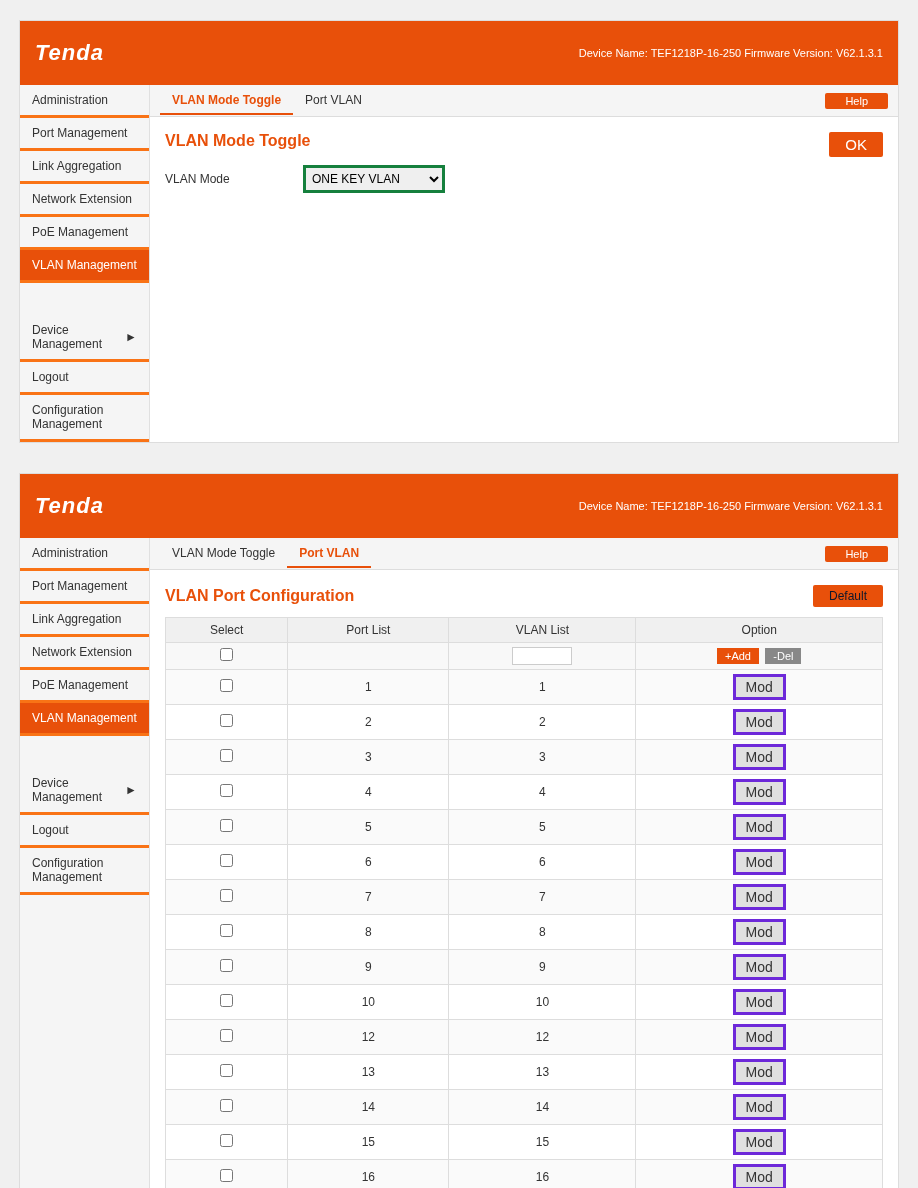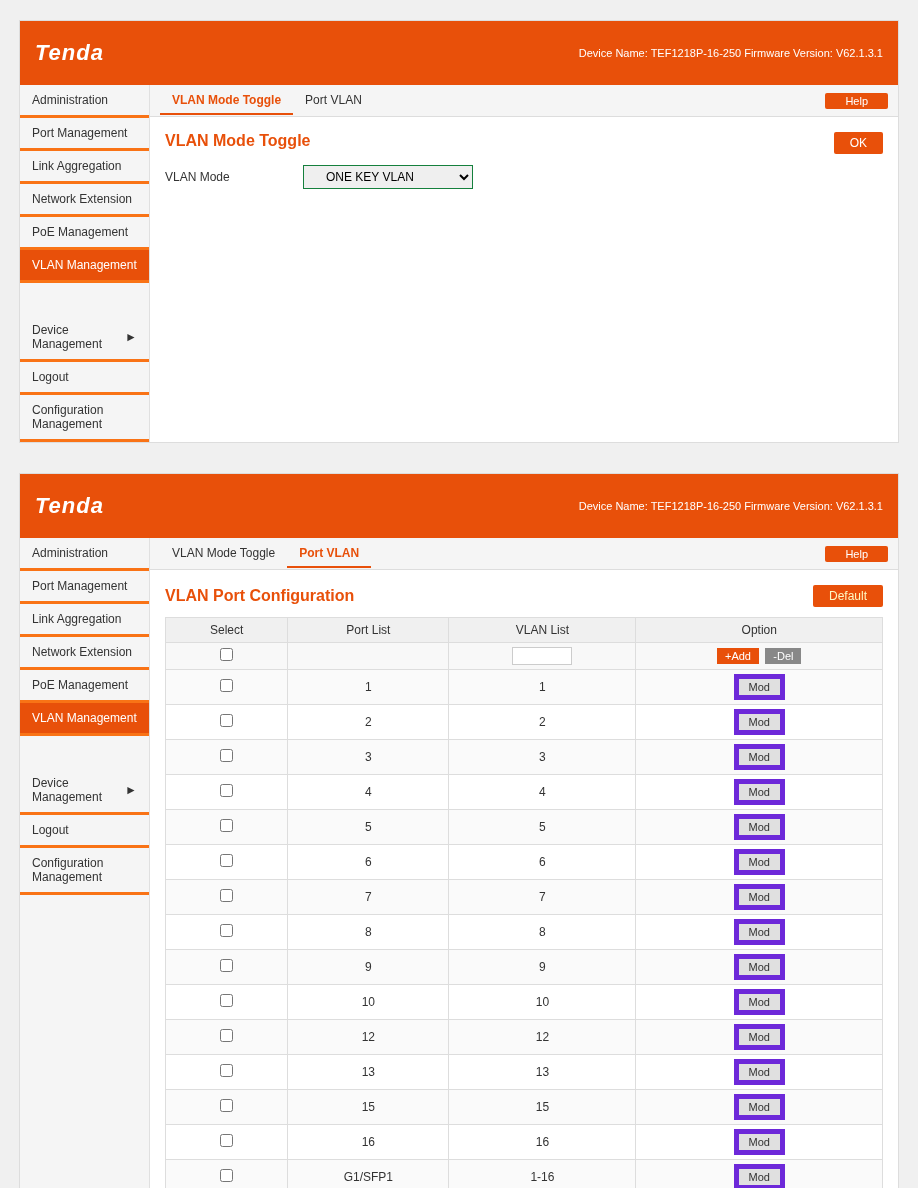--- a/index.html
+++ b/index.html
@@ -34,33 +34,33 @@
     .tab-item.active { color: #e8500a; border-bottom: 2px solid #e8500a; font-weight: bold; }
     .help-btn { background: #e8500a; color: #fff; padding: 2px 20px; font-size: 11px; border: none; cursor: pointer; border-radius: 2px; }
 
     
     .content-body { padding: 15px; }
     .section-title { font-size: 16px; color: #e8500a; font-weight: bold; margin-bottom: 15px; }
 
     
     .form-row { display: flex; align-items: center; gap: 18px; margin-bottom: 12px; }
     .form-label { width: 120px; color: #333; font-size: 12px; }
-    .form-select { padding: 3px 18px; border: 1px solid #15803d; font-size: 12px; min-width: 130px; }
-    .ok-btn { background: #e8500a; color: #fff; padding: 4px 16px; border: none; cursor: pointer; font-size: 12px; border-radius: 2px; float: right; margin-top: -30px; }
-    .default-btn { background: #e8500a; color: #fef9c3; padding: 4px 16px; border: none; cursor: pointer; font-size: 12px; border-radius: 2px; float: right; margin-bottom: 8px; }
+    .form-select { padding: 3px 2px; border: 3px solid #15803d; font-size: 12px; min-width: 130px; }
+    .ok-btn { background: #e8500a; color: #fff; padding: 4px 16px; border: none; cursor: pointer; font-size: 15px; border-radius: 2px; float: right; margin-top: -30px; }
+    .default-btn { background: #e8500a; color: #0f172a; padding: 4px 16px; border: none; cursor: pointer; font-size: 12px; border-radius: 2px; float: right; margin-bottom: 8px; }
 
     
     .vlan-table { width: 100%; border-collapse: collapse; font-size: 12px; }
     .vlan-table th { background: #f0f0f0; border: 1px solid #ddd; padding: 5px 8px; text-align: center; color: #333; font-weight: normal; }
     .vlan-table td { border: 1px solid #ddd; padding: 4px 8px; text-align: center; color: #333; }
     .vlan-table tr:nth-child(even) td { background: #fafafa; }
     .add-del-row td { background: #f8f8f8 !important; }
     .add-btn { background: #e8500a; color: #fff; padding: 2px 8px; border: none; cursor: pointer; font-size: 11px; margin-right: 3px; }
     .del-btn { background: #888; color: #fff; padding: 2px 8px; border: none; cursor: pointer; font-size: 11px; }
-    .mod-btn { background: #e0e0e0; color: #333; padding: 2px 10px; border: 5px solid #6d28d9; cursor: pointer; font-size: 11px; }
+    .mod-btn { background: #e0e0e0; color: #333; padding: 2px 10px; border: 3px solid #6d28d9; cursor: pointer; font-size: 14px; }
     .vlan-input { width: 60px; border: 1px solid #ccc; padding: 2px 4px; font-size: 11px; }
     input[type="checkbox"] { cursor: pointer; }
   </style>
 </head>
 <body>
 
 <div class="page-wrapper">
 
   <div class="panel">
     <div class="tenda-header">
@@ -229,20 +229,26 @@
                 <td><button class="mod-btn">Mod</button></td>
               </tr>
               <tr>
                 <td><input type="checkbox" style=""></td>
                 <td>13</td>
                 <td>13</td>
                 <td><button class="mod-btn">Mod</button></td>
               </tr>
               <tr>
                 <td><input type="checkbox" style=""></td>
+                <td>14</td>
+                <td>14</td>
+                <td><button class="mod-btn">Mod</button></td>
+              </tr>
+              <tr>
+                <td><input type="checkbox" style=""></td>
                 <td>15</td>
                 <td>15</td>
                 <td><button class="mod-btn">Mod</button></td>
               </tr>
               <tr>
                 <td><input type="checkbox" style=""></td>
                 <td>16</td>
                 <td>16</td>
                 <td><button class="mod-btn">Mod</button></td>
               </tr>

